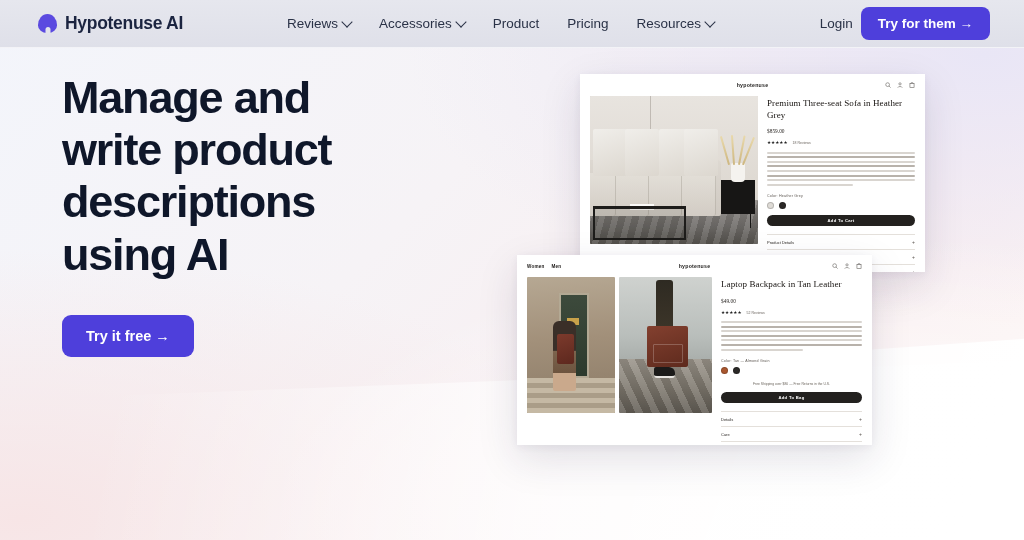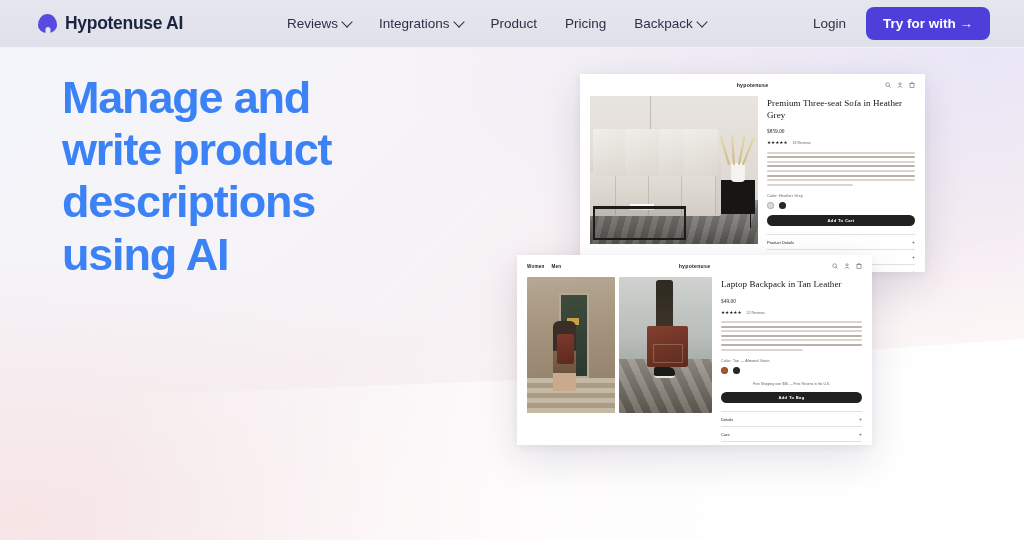--- a/index.html
+++ b/index.html
@@ -75,38 +75,38 @@
     font-size: 13.5px; color: #2a3247; font-weight: 500;
     cursor: pointer; white-space: nowrap;
   }
   .caret {
     width: 8px; height: 8px; display: inline-block;
     border-right: 1.6px solid #2a3247;
     border-bottom: 1.6px solid #2a3247;
     transform: translateY(-2px) rotate(45deg);
   }
   .nav-right {
-    margin-left: auto; display: flex; align-items: center; gap: 20px;
+    margin-left: auto; display: flex; align-items: center; gap: 8px;
   }
   .nav-login { font-size: 13.5px; color: #2a3247; font-weight: 500; cursor: pointer; }
   .nav-cta {
     background: #4e3fdb; color: #fff;
     font-size: 13.5px; font-weight: 600;
     padding: 9px 17px; border-radius: 8px;
     border: none; cursor: pointer; white-space: nowrap;
     font-family: inherit;
   }
 
   
   .left {
     position: absolute; left: 62px; top: 72px; width: 400px; z-index: 20;
   }
   .headline {
     font-size: 45px; font-weight: bold; line-height: 1.16;
-    letter-spacing: -1.2px; color: #3b82f6;
+    letter-spacing: -1.2px; color: #0f172a;
     max-width: 330px;
   }
   .subhead {
     margin-top: 32px;
     font-size: 17px; line-height: 1.62; color: #3f4b60;
     max-width: 300px;
   }
   .cta-primary {
     margin-top: 34px;
     display: inline-block;
@@ -250,43 +250,44 @@
       <span class="brand-mark"></span>
       <span class="brand-name">Hypotenuse AI</span>
     </div>
 
     <div class="nav-links">
       <div class="nav-link">
         <span>Reviews</span>
         <span class="caret"></span>
       </div>
       <div class="nav-link">
-        <span>Integrations</span>
+        <span>Accessories</span>
         <span class="caret"></span>
       </div>
       <div class="nav-link">
         <span>Product</span>
       </div>
       <div class="nav-link">
         <span>Pricing</span>
       </div>
       <div class="nav-link">
-        <span>Backpack</span>
+        <span>Resources</span>
         <span class="caret"></span>
       </div>
     </div>
 
     <div class="nav-right">
       <span class="nav-login">Login</span>
-      <button class="nav-cta">Try for with →</button>
+      <button class="nav-cta">Try for them →</button>
     </div>
   </div>
 
   <div class="left">
     <h1 class="headline">Manage and write product descriptions using AI</h1>
+    <button class="cta-primary">Try it free →</button>
 
     
   </div>
 
   <div class="mock mock-2">
     <div class="mock-top">
       <span class="mock-navleft">
         <span>Women</span>
         <span>Men</span>
       </span>

